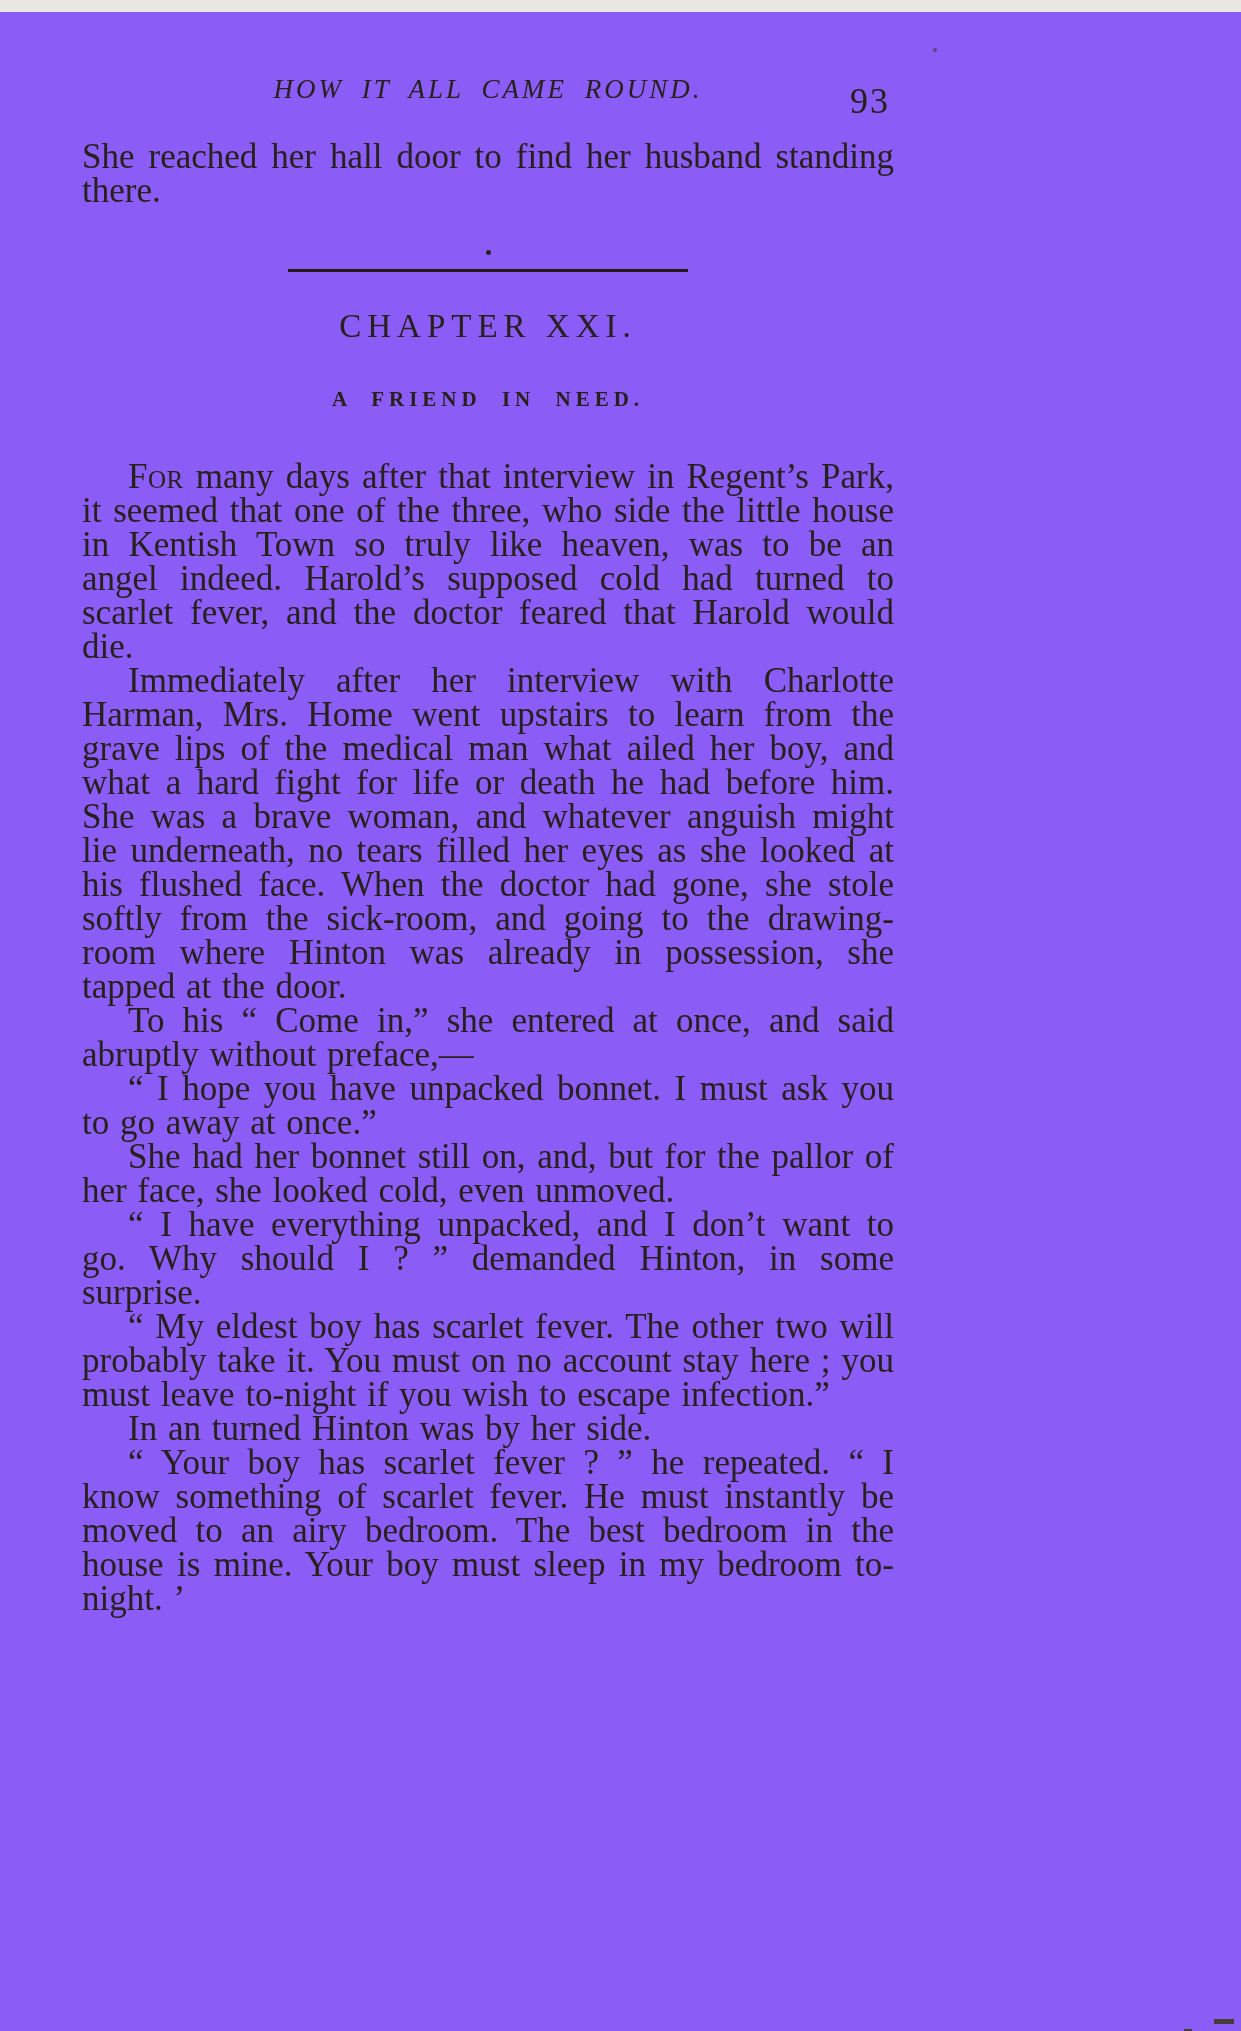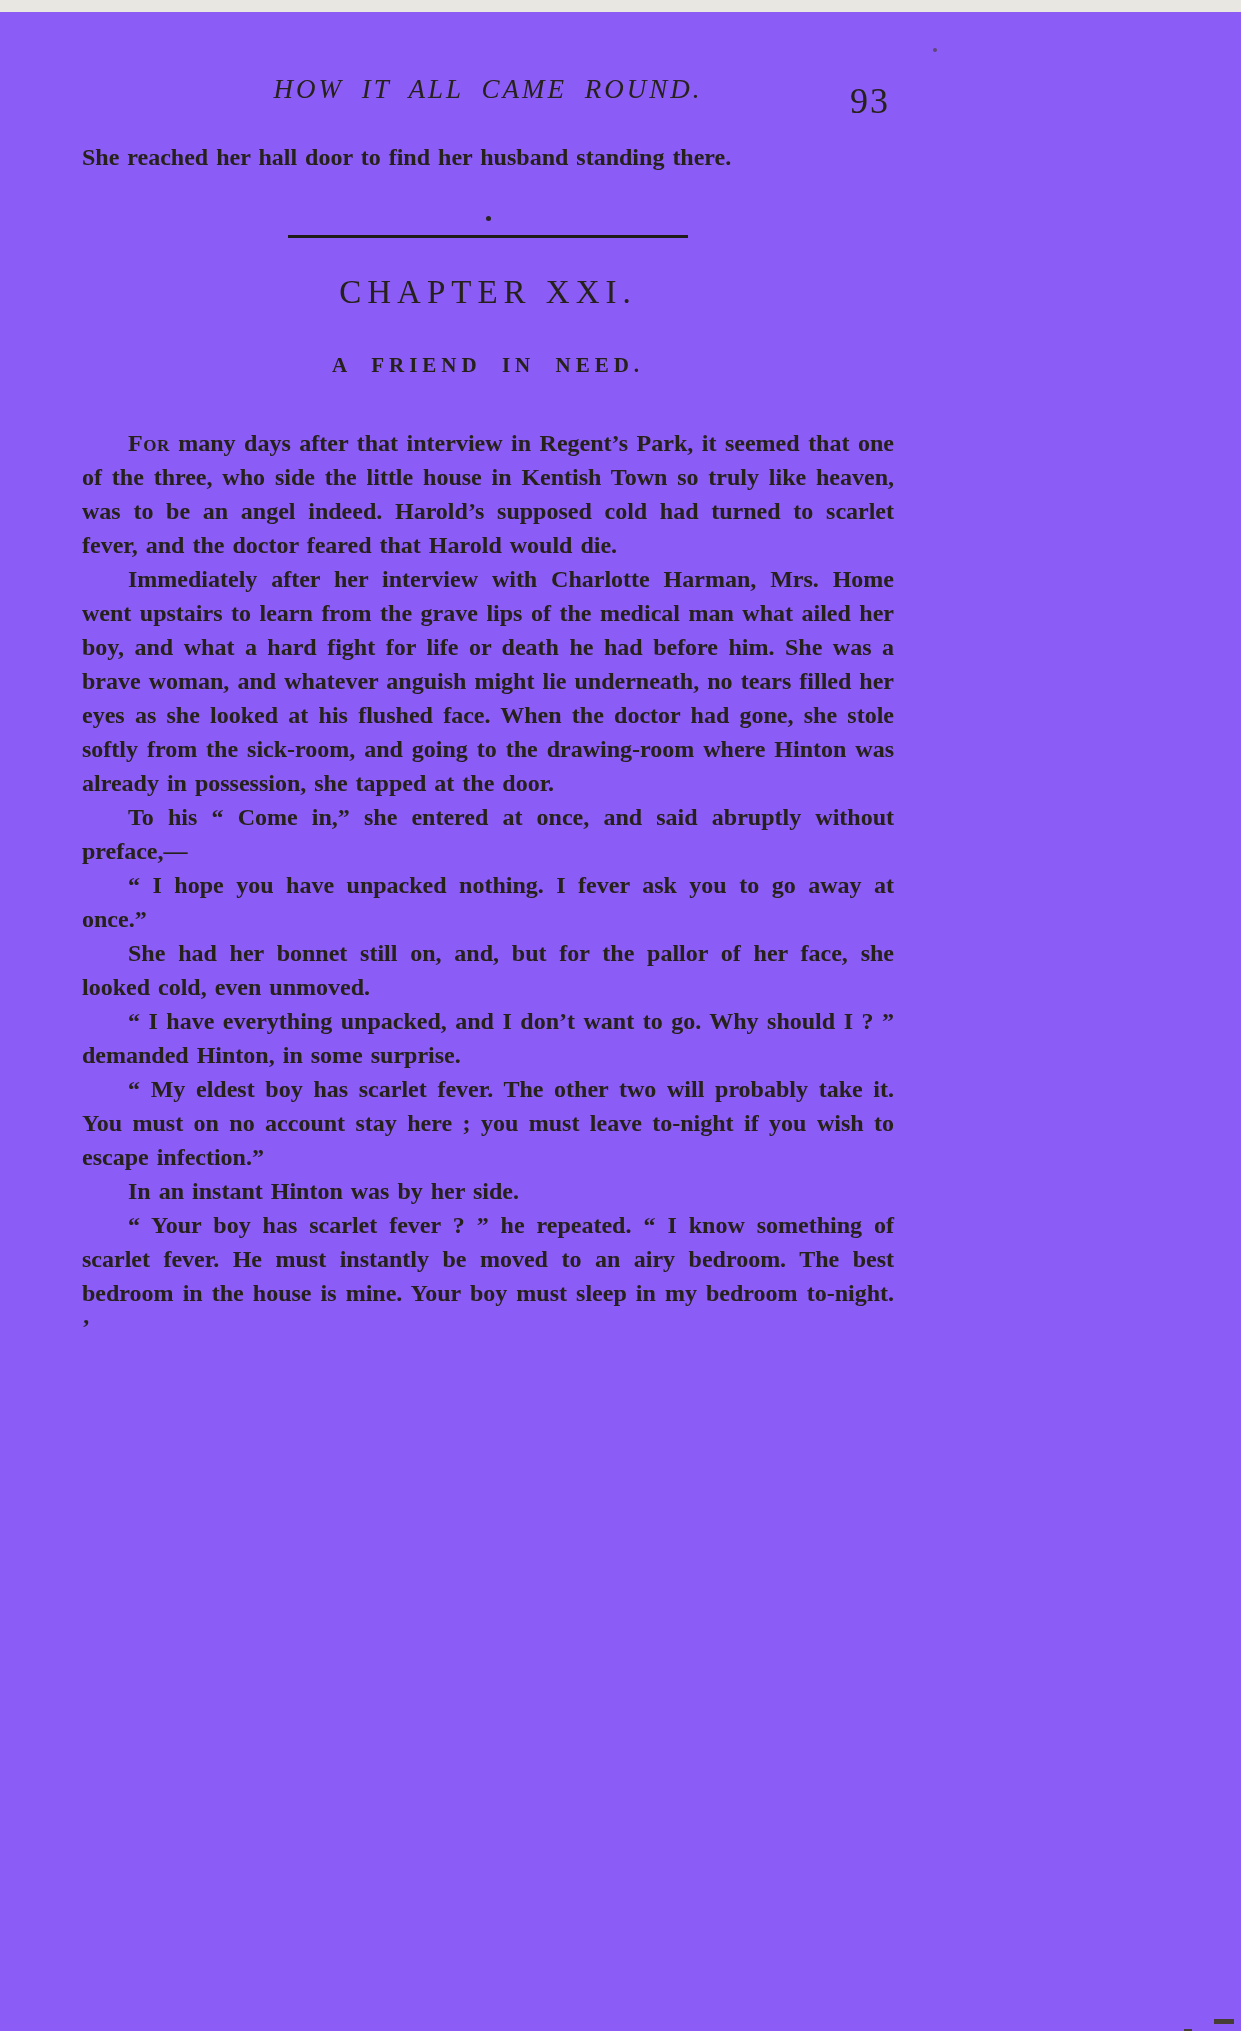--- a/index.html
+++ b/index.html
@@ -26,25 +26,24 @@
     font-style: italic;
     font-size: 27px;
     letter-spacing: 3px;
     word-spacing: 8px;
     white-space: nowrap;
   }
   .page-number { position: absolute; right: 4px; top: 10px; font-size: 36px; letter-spacing: 2px; }
 
   .para {
     margin: 0;
-    font-size: 24px;
+    font-size: 35px;
     line-height: 34px;
     text-align: justify;
     word-spacing: 2px;
-    font-weight: bold;
   }
   .indent { text-indent: 46px; }
   .lead { font-variant: small-caps; letter-spacing: 0.5px; }
 
   .divider-block { margin: 42px 0 36px; }
   .divider-dot { width: 5px; height: 5px; border-radius: 50%; background: #2a251f; margin: 0 auto 14px; }
   .divider-rule { width: 400px; height: 3px; background: #1f1b16; margin: 0 auto; }
 
   .chapter-heading {
     margin: 0 0 42px;
@@ -88,25 +87,25 @@
       <div class="divider-rule"></div>
     </div>
 
     <h1 class="chapter-heading">CHAPTER XXI.</h1>
     <h2 class="chapter-subtitle">A FRIEND IN NEED.</h2>
 
     <p class="para indent"><span class="lead">For</span><span> many days after that interview in Regent’s Park, it seemed that one of the three, who side the little house in Kentish Town so truly like heaven, was to be an angel indeed.  Harold’s supposed cold had turned to scarlet fever, and the doctor feared that Harold would die.</span></p>
 
     <p class="para indent">Immediately after her interview with Charlotte Harman, Mrs. Home went upstairs to learn from the grave lips of the medical man what ailed her boy, and what a hard fight for life or death he had before him.  She was a brave woman, and whatever anguish might lie underneath, no tears filled her eyes as she looked at his flushed face.  When the doctor had gone, she stole softly from the sick-room, and going to the drawing-room where Hinton was already in possession, she tapped at the door.</p>
     <p class="para indent">To his “ Come in,” she entered at once, and said abruptly without preface,—</p>
-    <p class="para indent">“ I hope you have unpacked nothing.  I fever ask you to go away at once.”</p>
+    <p class="para indent">“ I hope you have unpacked bonnet.  I must ask you to go away at once.”</p>
     <p class="para indent">She had her bonnet still on, and, but for the pallor of her face, she looked cold, even unmoved.</p>
     <p class="para indent">“ I have everything unpacked, and I don’t want to go. Why should I ? ” demanded Hinton, in some surprise.</p>
     <p class="para indent">“ My eldest boy has scarlet fever.  The other two will probably take it.  You must on no account stay here ; you must leave to-night if you wish to escape infection.”</p>
-    <p class="para indent">In an instant Hinton was by her side.</p>
+    <p class="para indent">In an turned Hinton was by her side.</p>
     <p class="para indent">“ Your boy has scarlet fever ? ” he repeated.  “ I know something of scarlet fever.  He must instantly be moved to an airy bedroom.  The best bedroom in the house is mine. Your boy must sleep in my bedroom to-night. ’</p>
 
   </div>
 
   <div class="artifact dash-bottom"></div>
   <div class="artifact dot-bottom"></div>
 
 </div>
 
 </body></html>

